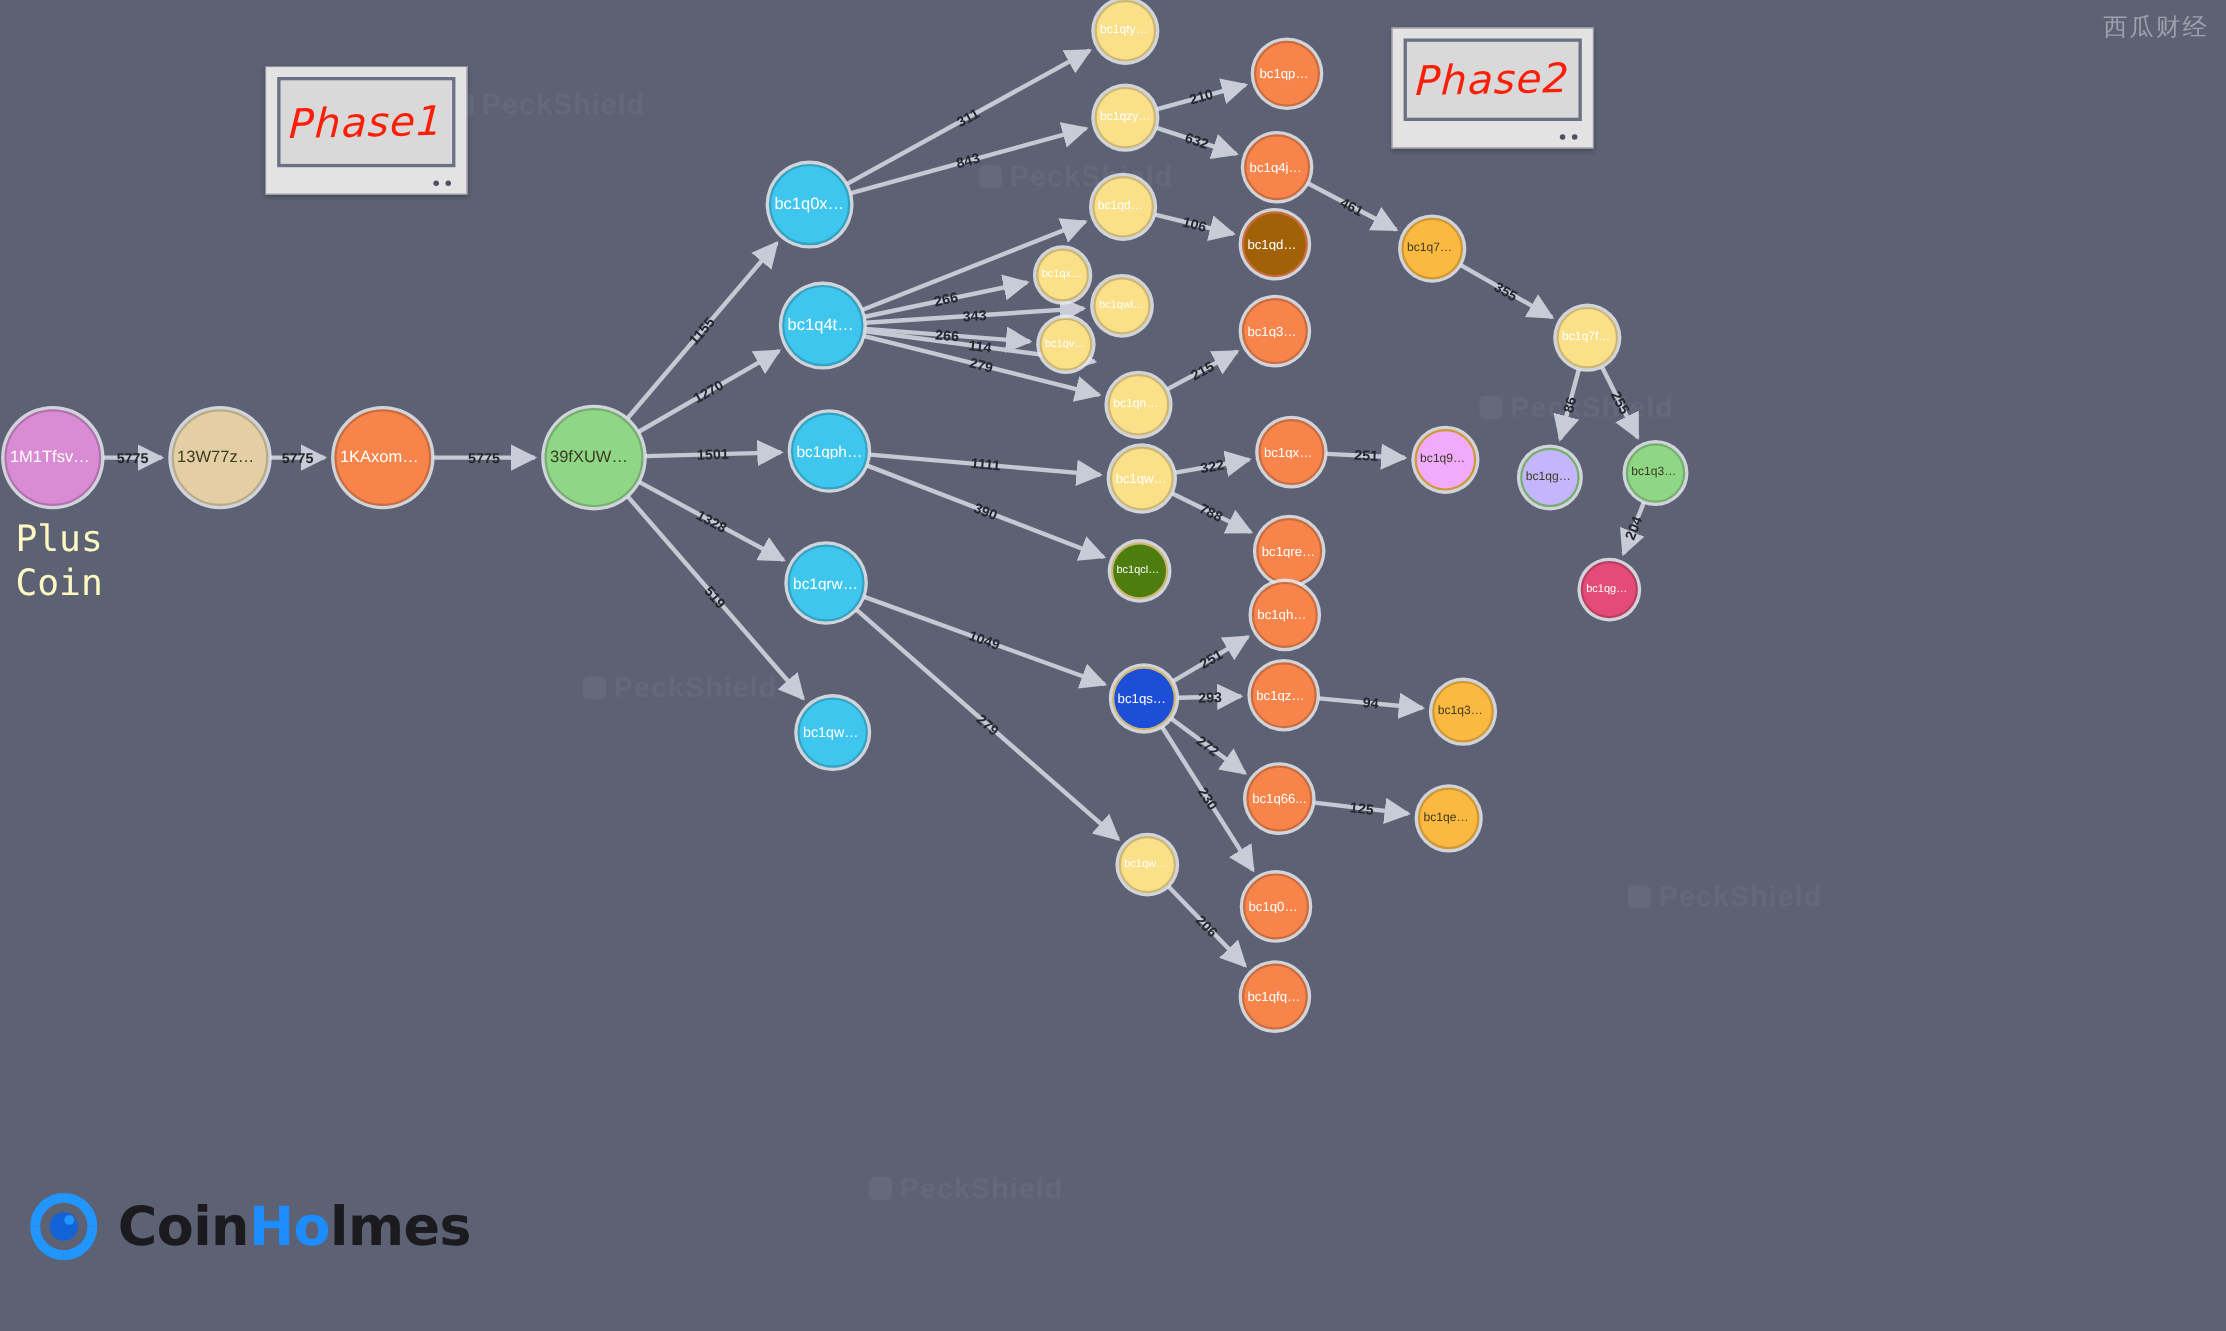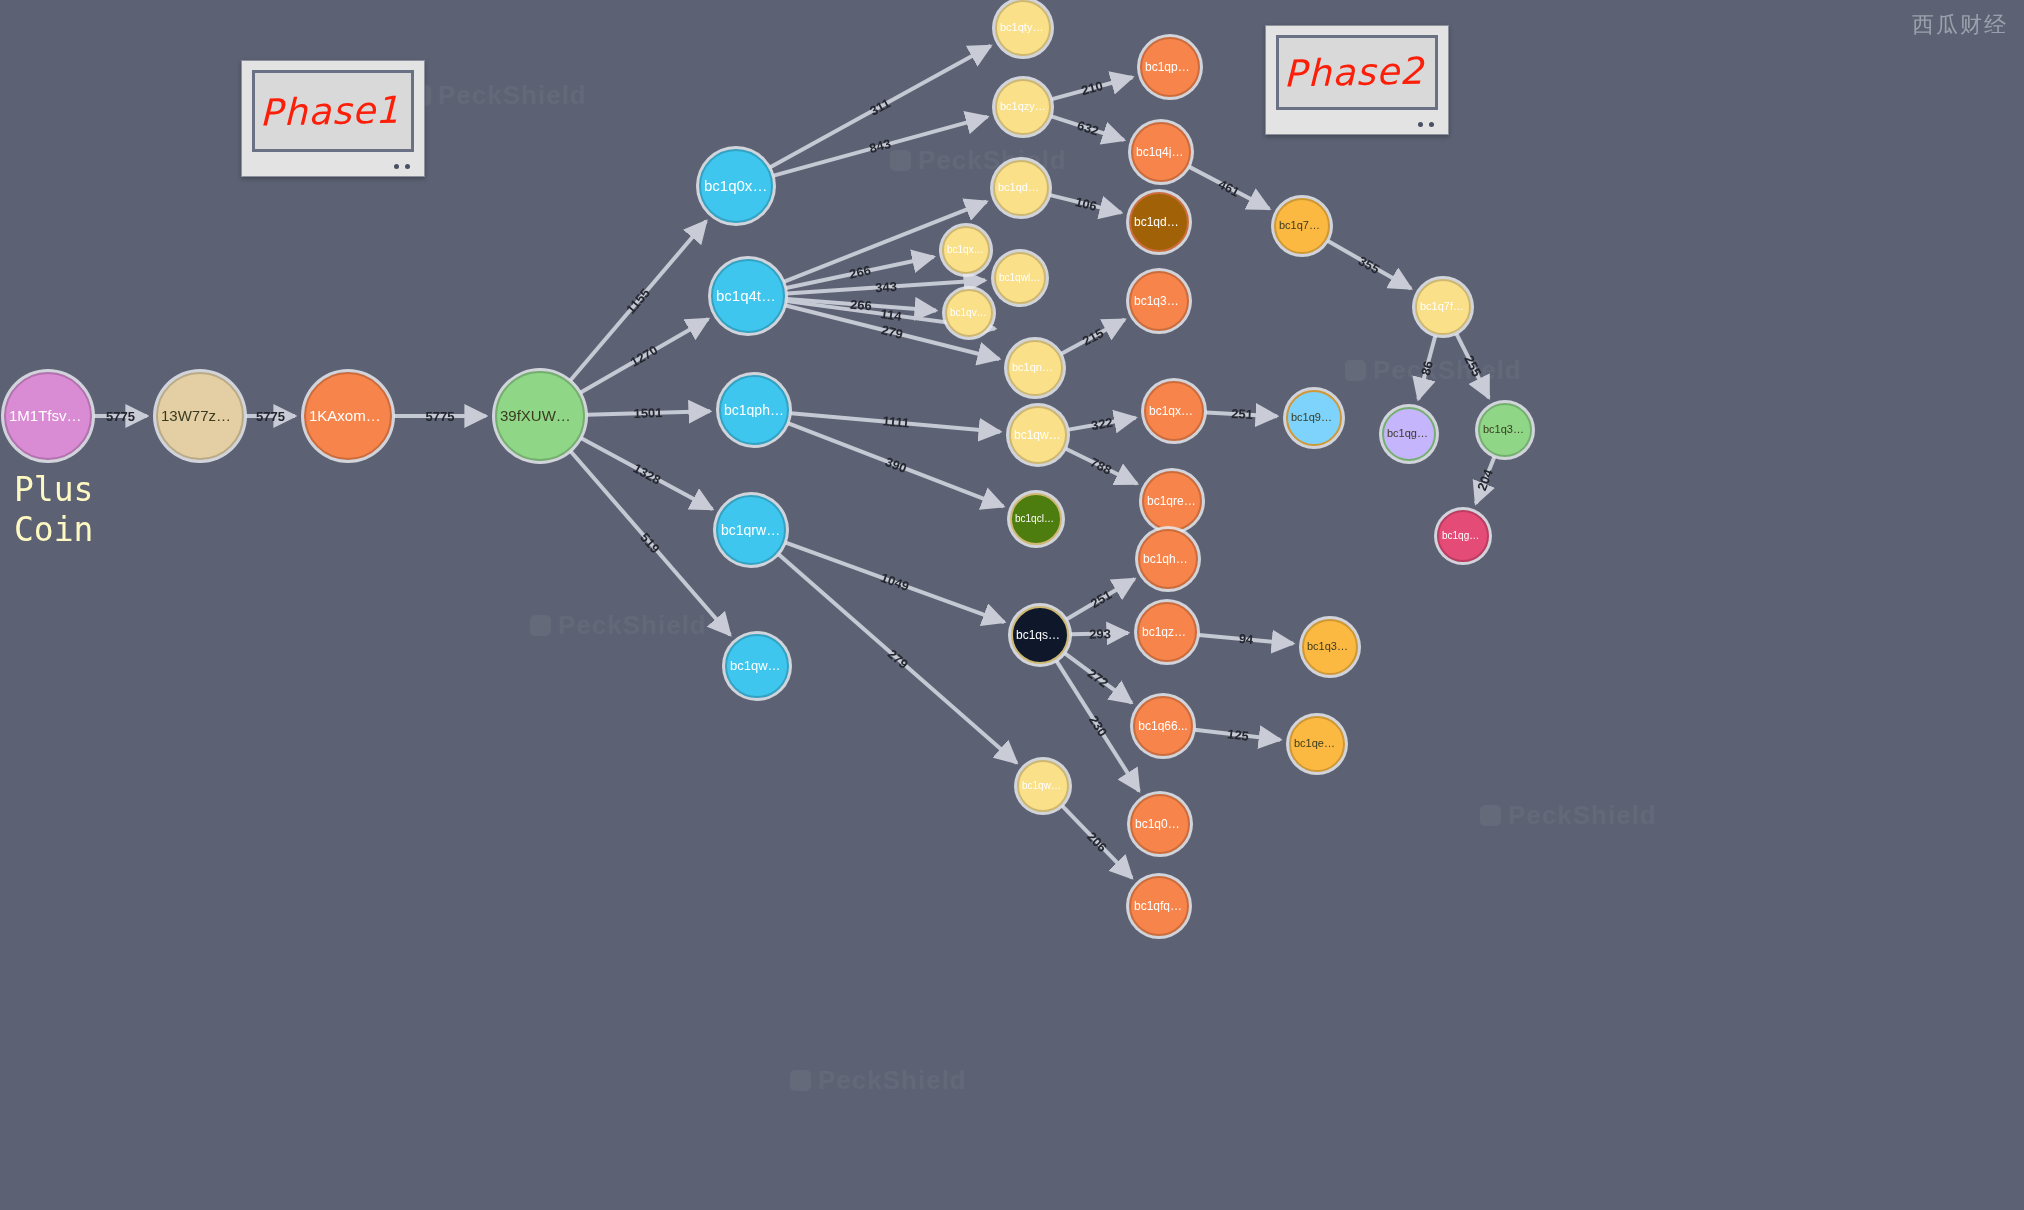--- a/index.html
+++ b/index.html
@@ -258,21 +258,21 @@
       </div>
       <div class="node" style="left: 1007px; top: 340px; width: 56px; height: 56px; background: rgb(251, 224, 138); border: 2px solid rgb(206, 184, 113); font-size: 11px; color: rgb(255, 255, 255);">
         <span>bc1qnz8...</span>
       </div>
       <div class="node" style="left: 1009px; top: 406px; width: 58px; height: 58px; background: rgb(251, 224, 138); border: 2px solid rgb(206, 184, 113); font-size: 12px; color: rgb(255, 255, 255);">
         <span>bc1qwkz...</span>
       </div>
       <div class="node" style="left: 1010px; top: 493px; width: 52px; height: 52px; background: #4d7c0f; border: 2px solid rgb(206, 184, 113); font-size: 10px; color: rgb(255, 255, 255);">
         <span>bc1qcln...</span>
       </div>
-      <div class="node" style="left: 1011px; top: 606px; width: 58px; height: 58px; background: #0f172a; border: 2px solid rgb(206, 184, 113); font-size: 12px; color: rgb(255, 255, 255); text-align: center;">
+      <div class="node" style="left: 1011px; top: 606px; width: 58px; height: 58px; background: #1d4ed8; border: 2px solid rgb(206, 184, 113); font-size: 12px; color: rgb(255, 255, 255); text-align: center;">
         <span>bc1qsm...</span>
       </div>
       <div class="node" style="left: 1017px; top: 760px; width: 52px; height: 52px; background: rgb(251, 224, 138); border: 2px solid rgb(206, 184, 113); font-size: 10px; color: rgb(255, 255, 255);">
         <span>bc1qwd...</span>
       </div>
       <div class="node" style="left: 1140px; top: 37px; width: 60px; height: 60px; background: rgb(247, 132, 74); border: 2px solid rgb(203, 108, 61); font-size: 12px; color: rgb(255, 255, 255);">
         <span>bc1qp87...</span>
       </div>
       <div class="node" style="left: 1131px; top: 122px; width: 60px; height: 60px; background: rgb(247, 132, 74); border: 2px solid rgb(203, 108, 61); font-size: 12px; color: rgb(255, 255, 255);">
         <span>bc1q4jm...</span>
@@ -300,21 +300,21 @@
       </div>
       <div class="node" style="left: 1130px; top: 794px; width: 60px; height: 60px; background: rgb(247, 132, 74); border: 2px solid rgb(203, 108, 61); font-size: 12px; color: rgb(255, 255, 255);">
         <span>bc1q04p...</span>
       </div>
       <div class="node" style="left: 1129px; top: 876px; width: 60px; height: 60px; background: rgb(247, 132, 74); border: 2px solid rgb(203, 108, 61); font-size: 12px; color: rgb(255, 255, 255);">
         <span>bc1qfqh...</span>
       </div>
       <div class="node" style="left: 1274px; top: 198px; width: 56px; height: 56px; background: rgb(252, 185, 65); border: 2px solid rgb(207, 152, 53); font-size: 11px; color: rgb(59, 59, 33);">
         <span>bc1q7xe...</span>
       </div>
-      <div class="node" style="left: 1286px; top: 390px; width: 56px; height: 56px; background: #7dd3fc; border: 2px solid rgb(207, 152, 53); font-size: 11px; color: rgb(59, 59, 33);">
+      <div class="node" style="left: 1286px; top: 390px; width: 56px; height: 56px; background: #f0abfc; border: 2px solid rgb(207, 152, 53); font-size: 11px; color: rgb(59, 59, 33);">
         <span>bc1q9m...</span>
       </div>
       <div class="node" style="left: 1302px; top: 619px; width: 56px; height: 56px; background: rgb(252, 185, 65); border: 2px solid rgb(207, 152, 53); font-size: 11px; color: rgb(59, 59, 33);">
         <span>bc1q3k4...</span>
       </div>
       <div class="node" style="left: 1289px; top: 716px; width: 56px; height: 56px; background: rgb(252, 185, 65); border: 2px solid rgb(207, 152, 53); font-size: 11px; color: rgb(59, 59, 33);">
         <span>bc1qe9p...</span>
       </div>
       <div class="node" style="left: 1415px; top: 279px; width: 56px; height: 56px; background: rgb(251, 224, 138); border: 2px solid rgb(206, 184, 113); font-size: 11px; color: rgb(255, 255, 255);">
         <span>bc1q7fm...</span>
@@ -389,14 +389,27 @@
         <i></i>
         <i></i>
       </div>
   </div>
 
   <div id="plus-token" style="left:14px; top:447px;">
     <div>Plus</div>
     <div>Coin</div>
   </div>
 
+  <div id="logo">
+    <svg width="62" height="62" viewBox="0 0 62 62">
+      <g fill="none" stroke="#2196ff" stroke-width="9">
+        <path d="M31 5 A26 26 0 0 1 57 31"></path>
+        <path d="M57 31 A26 26 0 0 1 31 57"></path>
+        <path d="M31 57 A26 26 0 0 1 5 31"></path>
+        <path d="M5 31 A26 26 0 0 1 31 5"></path>
+      </g>
+      <circle cx="31" cy="31" r="13" fill="#1263d6"></circle>
+      <circle cx="36" cy="25" r="4.5" fill="#2196ff"></circle>
+    </svg>
+    <div id="logo-text"><span>Coin</span><span class="hl">H</span><span class="hl">o</span><span>lmes</span></div>
+  </div>
 
 </div>
 
 </body></html>

